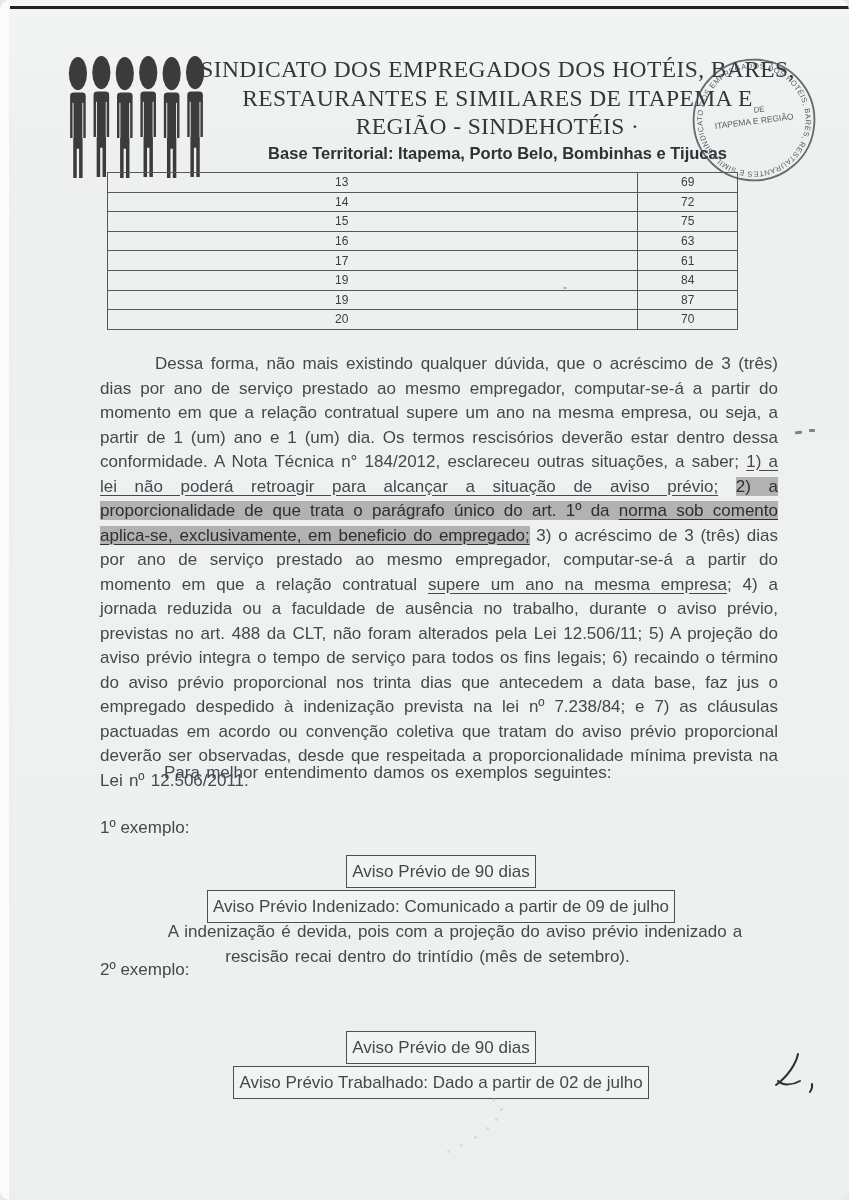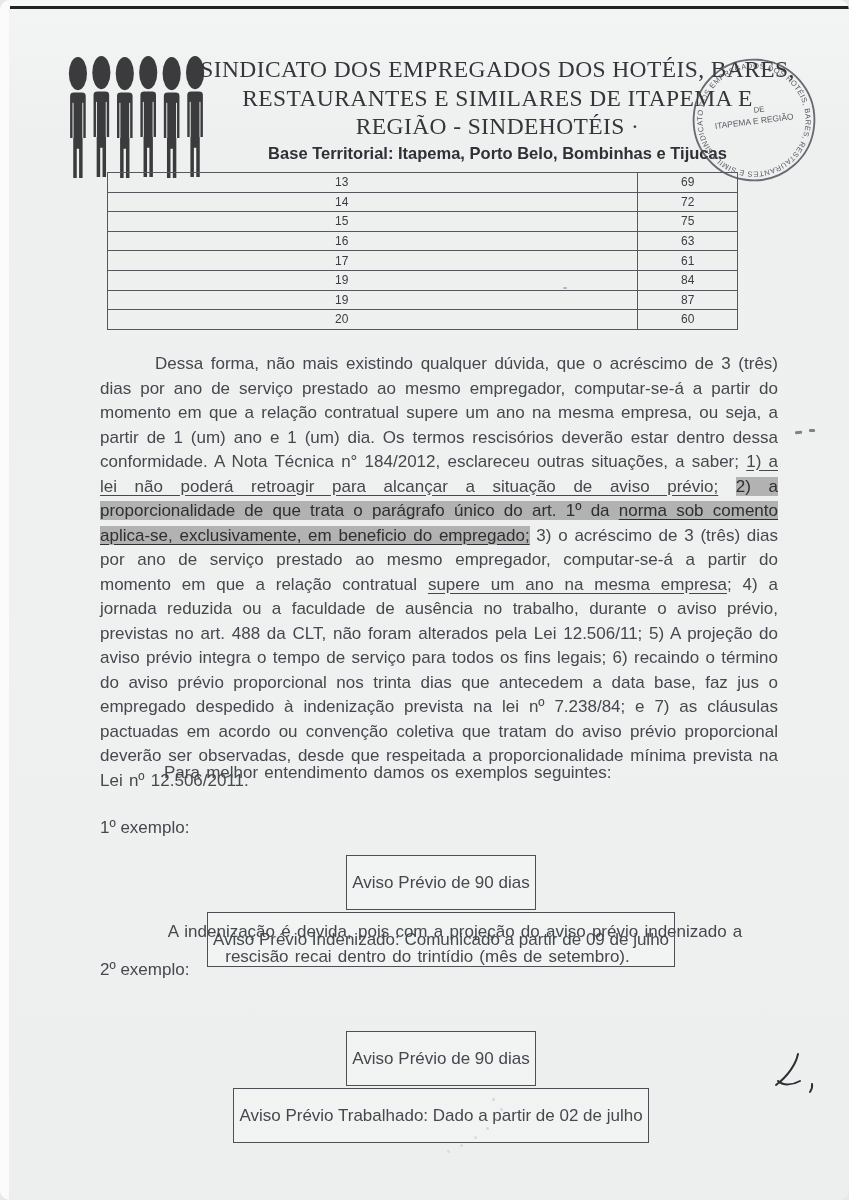--- a/index.html
+++ b/index.html
@@ -35,21 +35,21 @@
 
   .seg-normal{}
   .seg-underline{text-decoration:underline;text-underline-offset:3px;}
   .seg-highlight{background:#b2b2b2;color:#2f2f31;}
   .seg-highlight-underline{background:#b2b2b2;color:#2f2f31;text-decoration:underline;text-underline-offset:3px;}
 
   
   .boxes-center{position:absolute;left:14px;width:838px;text-align:center;}
   .boxes-1{top:855px;}
   .boxes-2{top:1031px;}
-  .boxed-line{display:inline-block;border:1px solid #4c4f53;padding:15px 5px;font-size:17px;line-height:23px;
+  .boxed-line{display:inline-block;border:1px solid #4c4f53;padding:4px 5px;font-size:17px;line-height:23px;
               color:#45484d;background:rgba(255,255,255,.25);margin:0 0 2px 16px;}
   .boxes-center .row{display:block;}
 
   
   .dash-mark{position:absolute;background:#5a5e63;border-radius:1px;opacity:.75;}
   .dash-a{left:795px;top:431px;width:7px;height:2.5px;transform:rotate(-4deg);}
   .dash-b{left:809px;top:429px;width:6px;height:2.5px;transform:rotate(3deg);}
   .table-speck{position:absolute;left:563px;top:287px;width:4px;height:2px;background:#85898d;opacity:.55;border-radius:1px;}
   .dot-trail{position:absolute;left:492px;top:1098px;width:3px;height:3px;border-radius:50%;background:#b3bbc0;opacity:.5;
              box-shadow:8px 10px 0 #b9c1c6,3px 20px 0 #bcc4c9,-6px 29px 0 #b9c1c6,-18px 38px 0 #bdc5ca,-32px 46px 0 #c0c8cd,-45px 52px 0 #c2cacf;}
@@ -137,21 +137,21 @@
       <tr>
           <td class="col-years">19</td>
           <td>84</td>
         </tr>
       <tr>
           <td class="col-years">19</td>
           <td>87</td>
         </tr>
       <tr>
           <td class="col-years">20</td>
-          <td>60</td>
+          <td>70</td>
         </tr>
     </tbody>
   </table>
 
   <div class="body-par par-main"><span class="seg-normal">Dessa forma, não mais existindo qualquer dúvida, que o acréscimo de 3 (três) dias por ano de serviço prestado ao mesmo empregador, computar-se-á a partir do momento em que a relação contratual supere um ano na mesma empresa, ou seja, a partir de 1 (um) ano e 1 (um) dia. Os termos rescisórios deverão estar dentro dessa conformidade. A Nota Técnica n° 184/2012, esclareceu outras situações, a saber; </span><span class="seg-underline">1)  a lei não poderá retroagir para alcançar a situação de aviso prévio;</span><span class="seg-normal"> </span><span class="seg-highlight">2) a proporcionalidade de que trata o parágrafo único do art. 1º da </span><span class="seg-highlight-underline">norma sob comento aplica-se, exclusivamente, em beneficio do empregado;</span><span class="seg-normal"> 3) o acréscimo de 3 (três) dias por ano de serviço prestado ao mesmo empregador, computar-se-á a partir do momento em que a relação contratual </span><span class="seg-underline">supere um ano na mesma empresa</span><span class="seg-normal">;  4) a jornada reduzida ou a faculdade de ausência no trabalho, durante o aviso prévio, previstas no art. 488 da CLT, não foram alterados pela Lei 12.506/11; 5) A projeção do aviso prévio integra o tempo de serviço para todos os fins legais; 6) recaindo o término do aviso prévio proporcional nos trinta dias que antecedem a data base, faz jus o empregado despedido à indenização prevista na lei nº 7.238/84; e 7) as cláusulas pactuadas em acordo ou convenção coletiva que tratam do aviso prévio proporcional deverão ser observadas, desde que respeitada a proporcionalidade mínima prevista na Lei nº 12.506/2011.</span></div>
 
   <div class="body-par par-examples-intro">Para melhor entendimento damos os exemplos seguintes:</div>
 
   <div class="example-label label-1">1º exemplo:</div>
 

